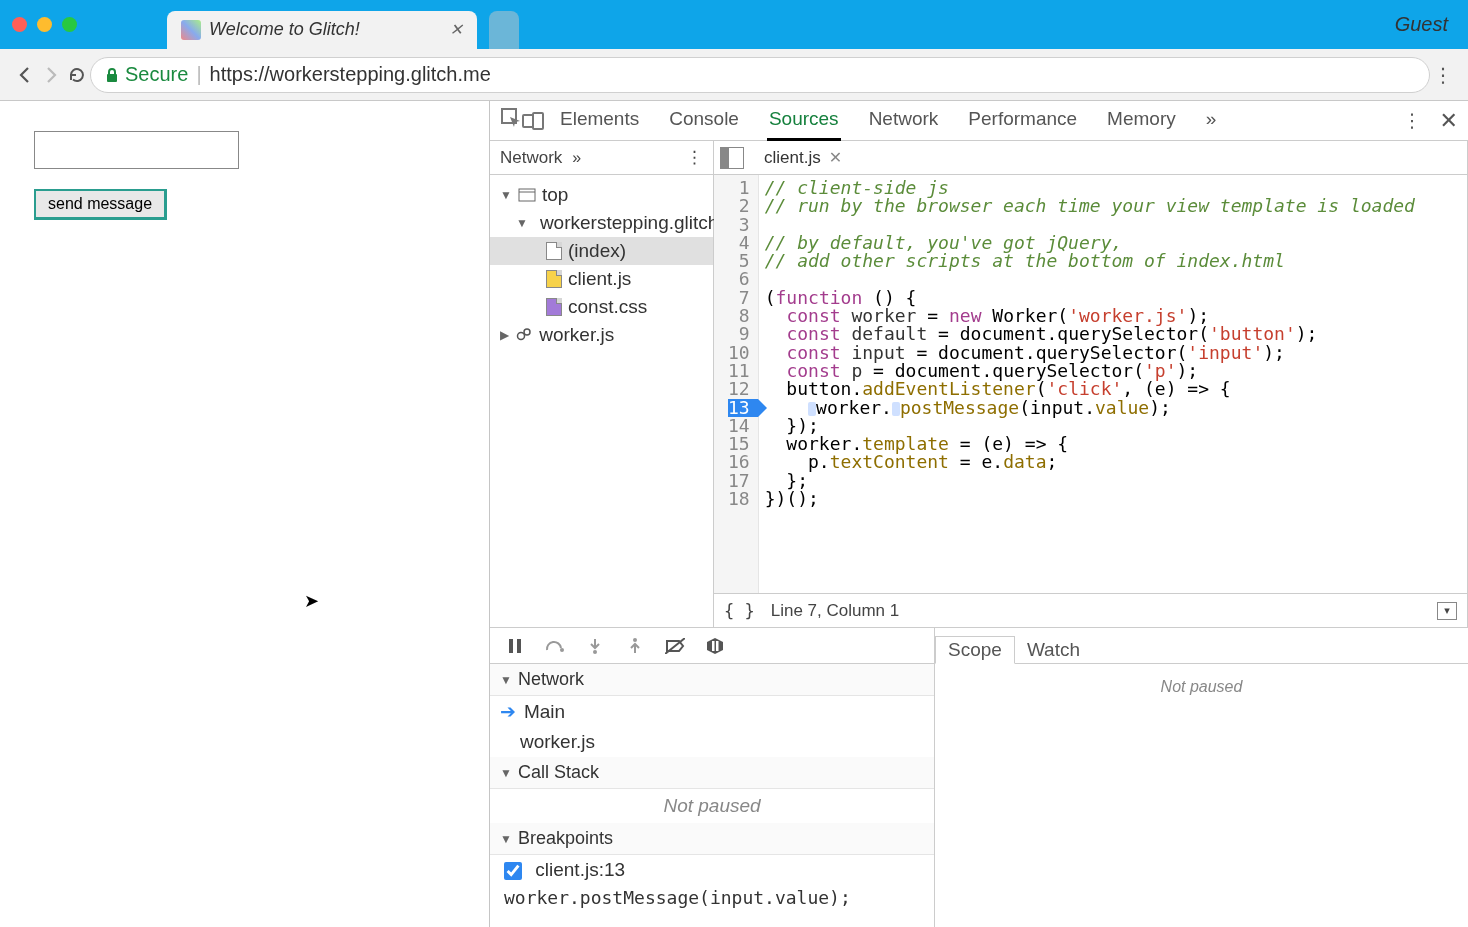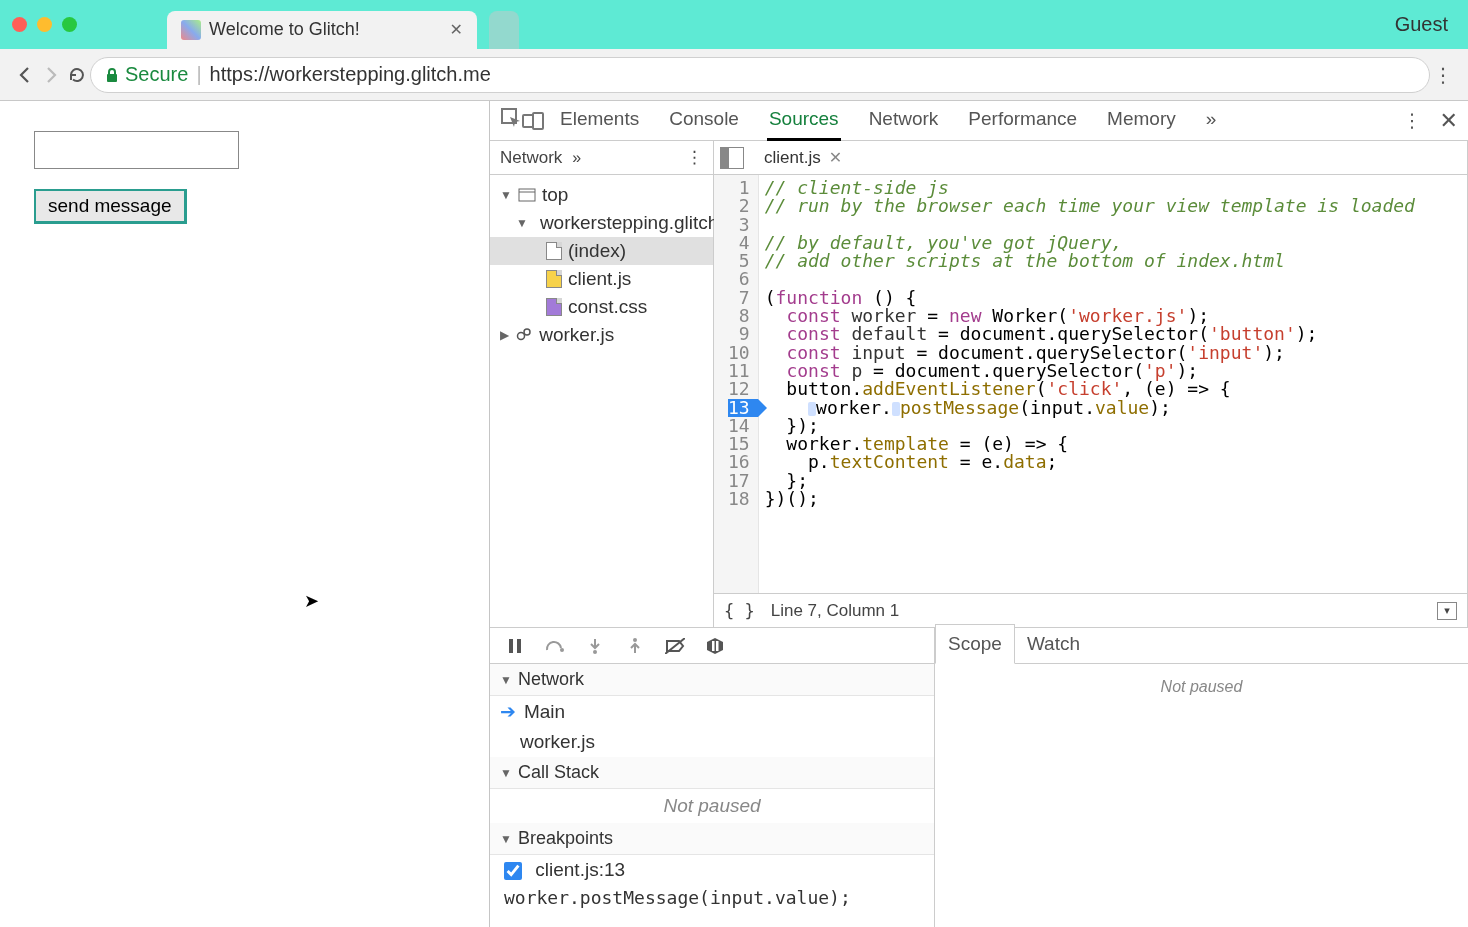--- a/index.html
+++ b/index.html
@@ -7,25 +7,26 @@
     font-family: -apple-system, BlinkMacSystemFont, "Segoe UI", Helvetica, Arial, sans-serif;
     background: #fff;
     width: 1468px;
     height: 927px;
     overflow: hidden;
   }
 
   
   .tab-bar {
     height: 49px;
-    background: #5eead4;
+    background: #0ea5e9;
     display: flex;
     align-items: center;
     padding: 0 12px;
     position: relative;
+    font-style: italic;
   }
   .traffic-lights { display: flex; gap: 10px; margin-right: 90px; }
   .traffic { width: 15px; height: 15px; border-radius: 50%; }
   .traffic.red { background: #ff5f57; }
   .traffic.yellow { background: #febc2e; }
   .traffic.green { background: #28c840; }
   .tab {
     display: flex; align-items: center; gap: 8px;
     background: #f2f2f2;
     border-radius: 8px 8px 0 0;
@@ -70,21 +71,21 @@
   .url-sep { color: #bbb; }
   .menu-dots { width: 26px; text-align:center; color:#555; font-size:20px; }
 
   
   .content { display: flex; height: calc(927px - 49px - 52px); }
   .page { width: 490px; border-right: 1px solid #c5c5c5; padding: 30px 34px; }
   .page input[type=text] {
     width: 205px; height: 38px; border: 1px solid #888; font-size: 18px; padding: 0 6px;
   }
   .page button {
-    margin-top: 20px; font-size: 19px; padding: 4px 12px;
+    margin-top: 20px; font-size: 16px; padding: 4px 12px;
     background: #e8e8e8; border: 2px solid #2a9d8f; border-right-width:3px; border-bottom-width:3px;
   }
 
   
   .devtools { flex: 1; display: flex; flex-direction: column; background: #fff; }
   .dt-toolbar {
     height: 40px; border-bottom: 1px solid #ccc; display:flex; align-items:center;
     padding: 0 10px; gap: 0; font-size: 19px; color: #555;
   }
   .dt-top-tabs { display:flex; gap: 26px; margin-left: 18px; }
@@ -145,21 +146,21 @@
   .dbg-toolbar .di { width:22px; height:22px; display:flex; align-items:center; justify-content:center; color:#555;}
   .sect-head { padding: 5px 10px; border-bottom:1px solid #e5e5e5; display:flex; align-items:center; gap:6px; background:#fafafa; font-size:18px;}
   .thread-item { padding: 4px 10px 4px 30px; display:flex; align-items:center; gap:8px;}
   .thread-item .arrow { color:#2e87f0; margin-left:-20px;}
   .not-paused { text-align:center; color:#888; font-style:italic; padding:6px 0;}
   .bp-item { padding: 4px 10px 4px 14px; }
   .bp-item input[type=checkbox]{ width:18px; height:18px; accent-color:#2e87f0; vertical-align:middle; margin-right:8px;}
   .bp-code { padding: 2px 10px 6px 14px; font-family:Menlo,monospace; font-size:18px; color:#333;}
   .dbg-right { flex:1; display:flex; flex-direction:column;}
   .sw-tabs { height:36px; border-bottom:1px solid #ccc; display:flex; align-items:flex-end; font-size:19px;}
-  .sw-tab { padding:8px 12px; color:#555;}
+  .sw-tab { padding:2px 12px; color:#555;}
   .sw-tab.active { border:1px solid #ccc; border-bottom:1px solid #fff; background:#fff; position:relative; top:1px;}
 
   .cursor-arrow { position:absolute; left:304px; top:590px; font-size:18px; pointer-events:none;}
 </style>
 </head>
 <body>
 
 <div class="tab-bar">
   <div class="traffic-lights">
     <div class="traffic red"></div>

